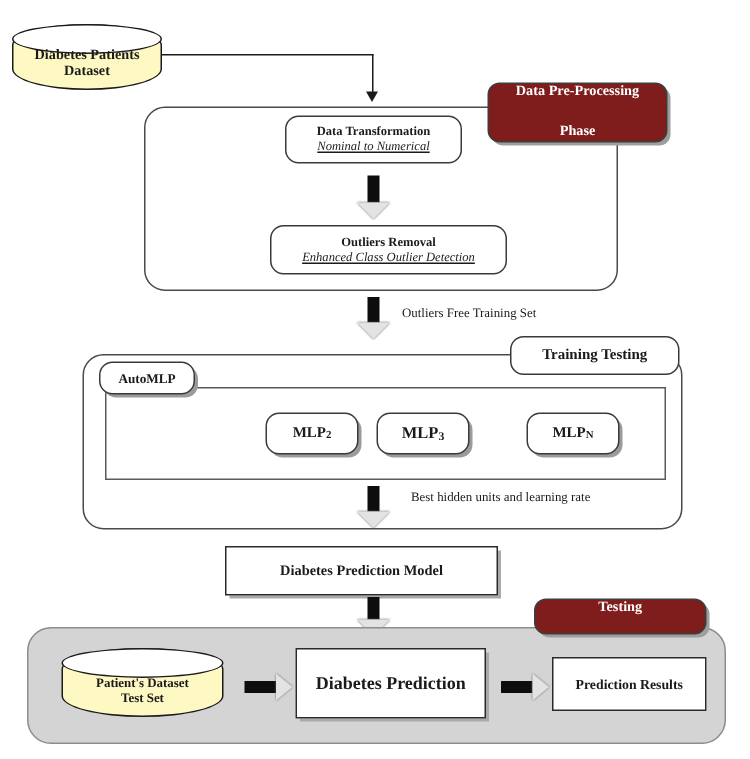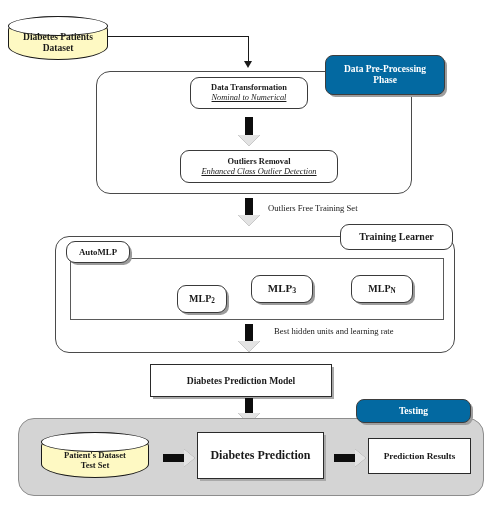--- a/index.html
+++ b/index.html
@@ -57,26 +57,27 @@
 
   
   .sbox{
     background:#ffffff;
     border:1.1px solid #2a2a2a;
   }
   .sbox.sh{box-shadow:2.5px 2.5px 0 -0.5px #a9a9a9;}
 
   
   .phase{
-    background:#0369a1;
+    background:#7f1d1d;
     border:1.1px solid #3d3d3d;
     border-radius:8px;
     color:#ffffff;
     font-weight:bold;
     box-shadow:2.5px 2.5px 0 -0.5px #9e9e9e;
+    justify-content:space-between;
   }
 
   
   .panel{
     background:#d4d4d4;
     border:1.2px solid #8d8d8d;
     border-radius:16px;
   }
 
   
@@ -172,30 +173,30 @@
 
   <div class="abs arr-d" style="left:238px;top:198px;">
     <div class="stem" style="height:17px;"></div>
     <div class="head"></div>
   </div>
   <div class="abs" style="left:268px;top:203px;font-size:8.6px;white-space:nowrap;">Outliers Free  Training Set</div>
 
   <div class="abs outline" style="left:55px;top:236px;width:400px;height:117px;"></div>
 
   <div class="abs rbox ctr" style="left:340px;top:224px;width:113px;height:26px;font-size:10px;">
-    <span class="bold">Training Learner</span>
+    <span class="bold">Training Testing</span>
   </div>
 
   <div class="abs outline-sq" style="left:70px;top:258px;width:374px;height:62px;"></div>
 
   <div class="abs rbox sh ctr" style="left:66px;top:241px;width:64px;height:22px;font-size:8.8px;">
     <span class="bold">AutoMLP</span>
   </div>
 
-  <div class="abs rbox sh ctr" style="left:177px;top:275px;width:50px;height:28px;font-size:10px;margin-top:10px;">
+  <div class="abs rbox sh ctr" style="left:177px;top:275px;width:62px;height:28px;font-size:10px;">
     <span class="bold"><span>MLP</span><span class="sub">2</span></span>
   </div>
   <div class="abs rbox sh ctr" style="left:251px;top:275px;width:62px;height:28px;font-size:11px;">
     <span class="bold"><span>MLP</span><span class="sub">3</span></span>
   </div>
   <div class="abs rbox sh ctr" style="left:351px;top:275px;width:62px;height:28px;font-size:10px;">
     <span class="bold"><span>MLP</span><span class="sub">N</span></span>
   </div>
 
   <div class="abs arr-d" style="left:238px;top:324px;">

